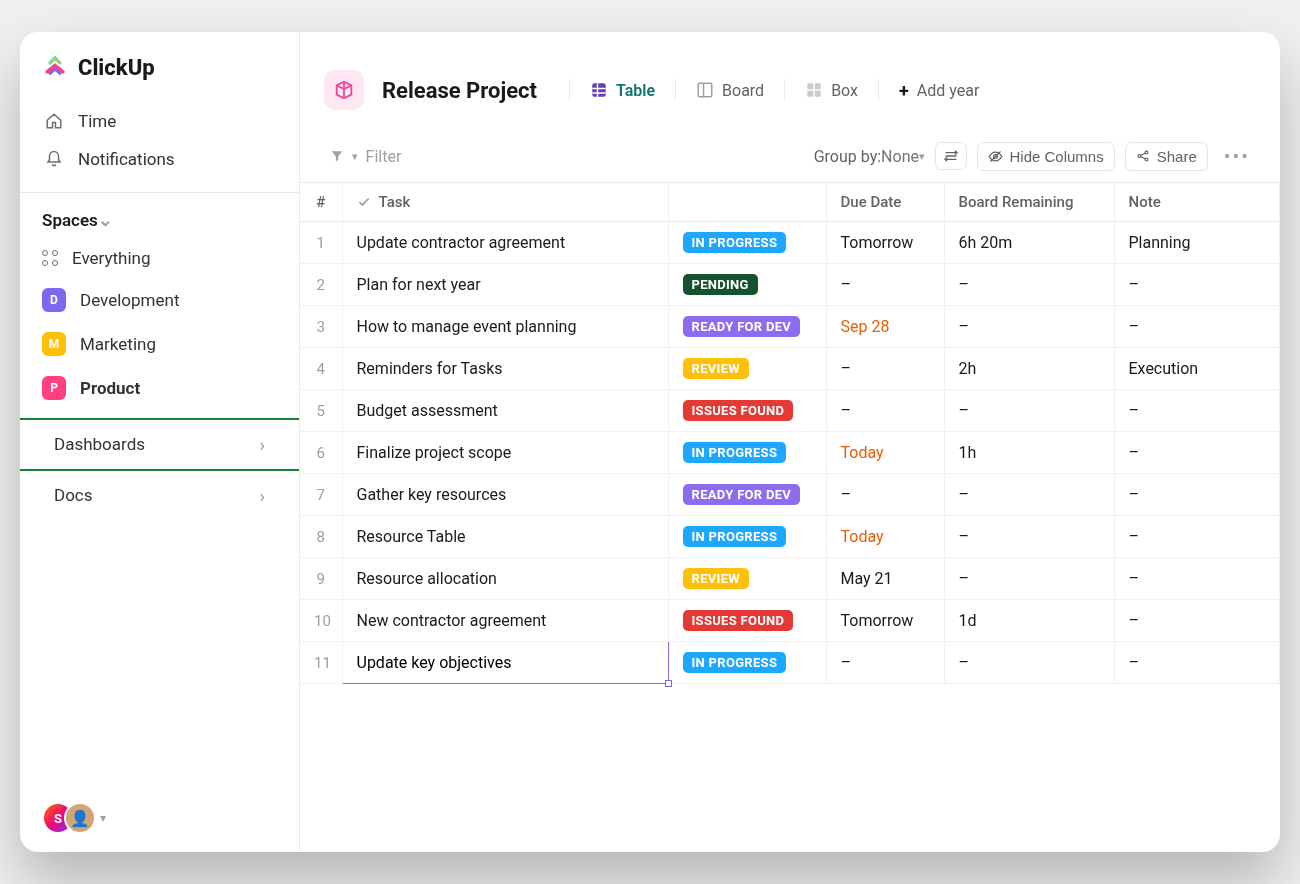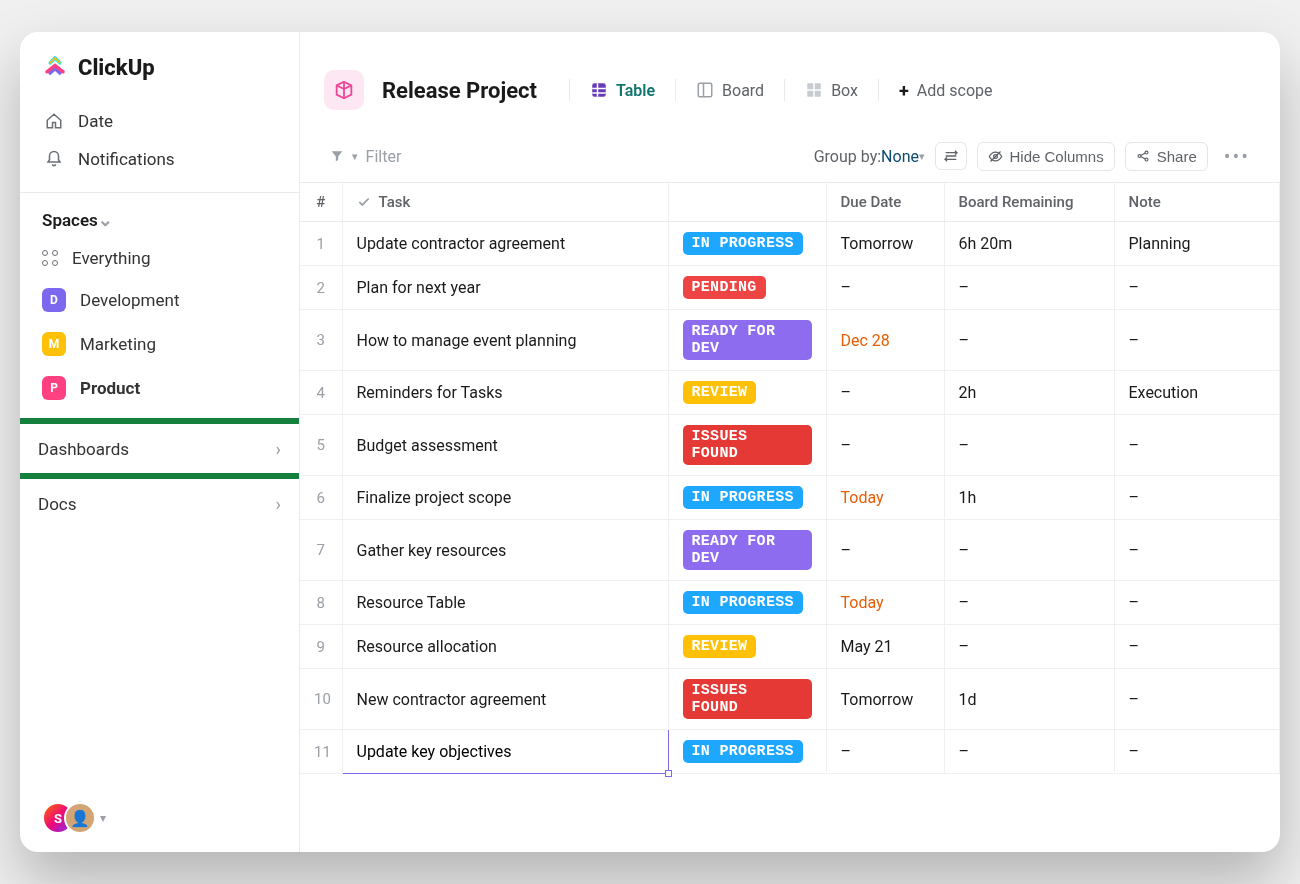--- a/index.html
+++ b/index.html
@@ -16,54 +16,54 @@
 .section-header { display: flex; align-items: center; justify-content: flex-start; padding: 12px 22px 8px 22px; font-size: 17px; font-weight: 600; color: #1a1a1a; cursor: pointer; }
 .chevron { color: #9aa0a6; font-size: 18px; }
 .space-item { display: flex; align-items: center; gap: 14px; padding: 10px 22px; font-size: 17px; color: #333; cursor: pointer; }
 .space-item.active { font-weight: 700; }
 .space-badge { width: 24px; height: 24px; border-radius: 6px; display: flex; align-items: center; justify-content: center; font-size: 12px; font-weight: 700; color: #fff; }
 .badge-d { background: #7b68ee; }
 .badge-m { background: #ffc107; }
 .badge-p { background: #ff4081; }
 .space-dots { display: grid; grid-template-columns: repeat(2,6px); grid-template-rows: repeat(2,6px); gap: 4px; }
 .space-dots span { width: 6px; height: 6px; border: 1.5px solid #6b6f76; border-radius: 50%; }
-.footer-item { display: flex; align-items: center; justify-content: space-between; padding: 14px 18px; font-size: 17px; color: #333; border-top: 6px solid #15803d; cursor: pointer; }
+.footer-item { display: flex; justify-content: space-between; padding: 14px 34px; font-size: 17px; color: #333; border-top: 2px solid #15803d; cursor: pointer; }
 .sidebar-bottom { margin-top: auto; padding: 18px 22px; display: flex; align-items: center; gap: 4px; }
 .avatar-stack { display: flex; align-items: center; }
 .avatar-stack .av { width: 32px; height: 32px; border-radius: 50%; border: 2px solid #fff; }
 .av1 { background: linear-gradient(135deg,#ff6a00,#ee0979,#7b2ff7); display:flex;align-items:center;justify-content:center;color:#fff;font-weight:700;font-size:13px; }
 .av2 { background: #d4a574; margin-left: -10px; display:flex;align-items:center;justify-content:center; font-size:16px; }
 .main { flex: 1; display: flex; flex-direction: column; overflow: hidden; margin-top: 20px; }
 .header { display: flex; align-items: center; padding: 18px 24px; gap: 18px; }
 .proj-icon { width: 40px; height: 40px; border-radius: 10px; background: #fde7f3; display: flex; align-items: center; justify-content: center; }
 .proj-title { font-size: 22px; font-weight: 700; color: #1a1a1a; }
 .view-tabs { display: flex; align-items: center; gap: 4px; margin-left: 10px; }
 .vtab { display: flex; align-items: center; gap: 8px; padding: 7px 12px; font-size: 16px; color: #5f6368; border-radius: 6px; cursor: pointer; }
 .vtab.active { color: #0f766e; font-weight: 600; }
 .vtab-icon { width: 18px; height: 18px; display:flex; align-items:center; justify-content:center; }
 .vsep { width: 1px; height: 22px; background: #e8eaed; margin: 0 4px; }
 .addview { display: flex; align-items: center; gap: 8px; font-size: 16px; color: #5f6368; cursor: pointer; padding: 7px 12px; }
 .toolbar { display: flex; align-items: center; padding: 8px 24px 10px 24px; gap: 10px; border-bottom: 1px solid #e8eaed; margin-top: 4px; }
 .filter-btn { display: flex; align-items: center; gap: 8px; font-size: 16px; color: #9aa0a6; cursor: pointer; padding: 6px 6px; }
 .spacer { flex: 1; }
 .group-by { font-size: 16px; color: #5f6368; display: flex; align-items: center; cursor: pointer; }
-.group-by .val { color: #0c4a6e; }
+.group-by .val { color: #737373; }
 .tool-btn { display: flex; align-items: center; gap: 7px; font-size: 15px; color: #5f6368; border: 1px solid #e3e5e8; border-radius: 6px; padding: 5px 10px; cursor: pointer; background: #fff; }
 .more-btn { color: #9aa0a6; font-size: 20px; padding: 4px 6px; cursor: pointer; letter-spacing:2px; }
 .table-wrap { flex: 1; overflow: auto; }
 table { width: 100%; border-collapse: collapse; table-layout: fixed; }
 th { text-align: left; font-size: 15px; font-weight: 500; color: #5f6368; padding: 10px 14px; border-bottom: 1px solid #e8eaed; border-right: 1px solid #f0f0f0; background: #fff; }
 th.num-col { width: 42px; text-align: center; }
 th.task-col { width: 326px; }
 th.status-col { width: 158px; }
 th.due-col { width: 118px; }
 th.time-col { width: 170px; }
 td { font-size: 16px; color: #1a1a1a; padding: 10px 14px; border-bottom: 1px solid #f0f0f0; border-right: 1px solid #f0f0f0; }
 td.num { text-align: center; color: #9aa0a6; font-size: 15px; }
-.status-pill { display: inline-block; font-size: 15px; font-weight: 700; color: #fff; padding: 3px 9px; border-radius: 5px; letter-spacing: 0.3px; font-family: Liberation Mono, monospace; }
+.status-pill { display: inline-block; font-size: 13px; font-weight: 700; color: #fff; padding: 3px 9px; border-radius: 5px; letter-spacing: 0.3px; }
 .due-today, .due-apr { color: #e85d04; }
 .editing-cell { position: relative; text-decoration: underline; }
 .editing-cell input { width: 100%; font-size: 16px; border: none; outline: none; font-family: inherit; background: transparent; }
 .editing-td { border: 1.5px solid #7b68ee !important; position: relative; }
 .editing-handle { position: absolute; right: -4px; bottom: -4px; width: 7px; height: 7px; background: #fff; border: 1.5px solid #7b68ee; }
 .task-head { display: flex; align-items: center; gap: 8px; }
 .check-icon { color: #9aa0a6; }
 </style>
 </head>
 <body>
@@ -81,21 +81,21 @@
       <span class="logo-text">ClickUp</span>
     </div>
 
     <div class="nav-section">
       <div class="nav-item">
         <span class="nav-icon">
           <svg width="18" height="18" viewBox="0 0 24 24" fill="none" stroke="currentColor" stroke-width="2">
               <path d="M3 11 L12 3 L21 11 V21 H14 V14 H10 V21 H3 Z"></path>
             </svg>
         </span>
-        <span>Date</span>
+        <span>Time</span>
       </div>
       <div class="nav-item">
         <span class="nav-icon">
           <svg width="18" height="18" viewBox="0 0 24 24" fill="none" stroke="currentColor" stroke-width="2">
               <path d="M6 8a6 6 0 1 1 12 0v5l2 3H4l2-3V8z"></path>
               <path d="M10 19a2 2 0 0 0 4 0"></path>
             </svg>
         </span>
         <span>Notifications</span>
       </div>
@@ -191,21 +191,21 @@
                 <rect x="13" y="3" width="8" height="8" rx="1"></rect>
                 <rect x="3" y="13" width="8" height="8" rx="1"></rect>
                 <rect x="13" y="13" width="8" height="8" rx="1"></rect>
               </svg>
           </span>
           <span>Box</span>
         </div>
         <div class="vsep"></div>
         <div class="addview">
           <span style="font-weight:700;font-size:18px;color:#1a1a1a">+</span>
-          <span>Add scope</span>
+          <span>Add year</span>
         </div>
       </div>
     </div>
 
     <div class="toolbar">
       <div class="filter-btn">
         <svg width="14" height="14" viewBox="0 0 24 24" fill="#9aa0a6">
             <path d="M3 4h18l-7 9v6l-4 2v-8L3 4z"></path>
           </svg>
         <span style="color:#9aa0a6;font-size:11px">▾</span>
@@ -271,30 +271,30 @@
               <td class="num">1</td>
               <td>Update contractor agreement</td>
               <td><span class="status-pill" style="background: rgb(30, 167, 255);">IN PROGRESS</span></td>
               <td>Tomorrow</td>
               <td>6h 20m</td>
               <td>Planning</td>
             </tr>
             <tr>
               <td class="num">2</td>
               <td>Plan for next year</td>
-              <td><span class="status-pill" style="background: #ef4444;">PENDING</span></td>
+              <td><span class="status-pill" style="background: #14532d;">PENDING</span></td>
               <td>–</td>
               <td>–</td>
               <td>–</td>
             </tr>
             <tr>
               <td class="num">3</td>
               <td>How to manage event planning</td>
               <td><span class="status-pill" style="background: rgb(142, 108, 239);">READY FOR DEV</span></td>
-              <td class="due-apr">Dec 28</td>
+              <td class="due-apr">Sep 28</td>
               <td>–</td>
               <td>–</td>
             </tr>
             <tr>
               <td class="num">4</td>
               <td>Reminders for Tasks</td>
               <td><span class="status-pill" style="background: rgb(255, 193, 7);">REVIEW</span></td>
               <td>–</td>
               <td>2h</td>
               <td>Execution</td>

